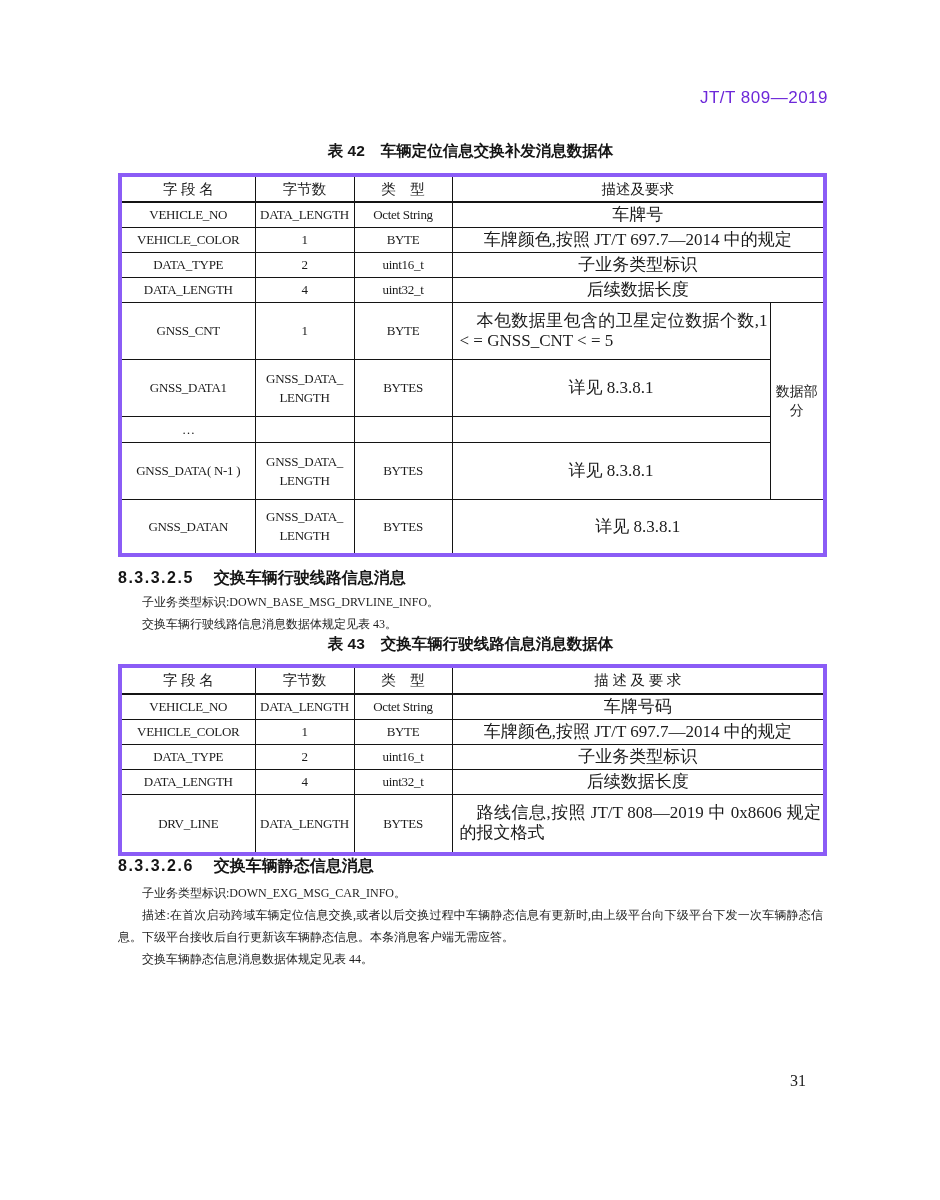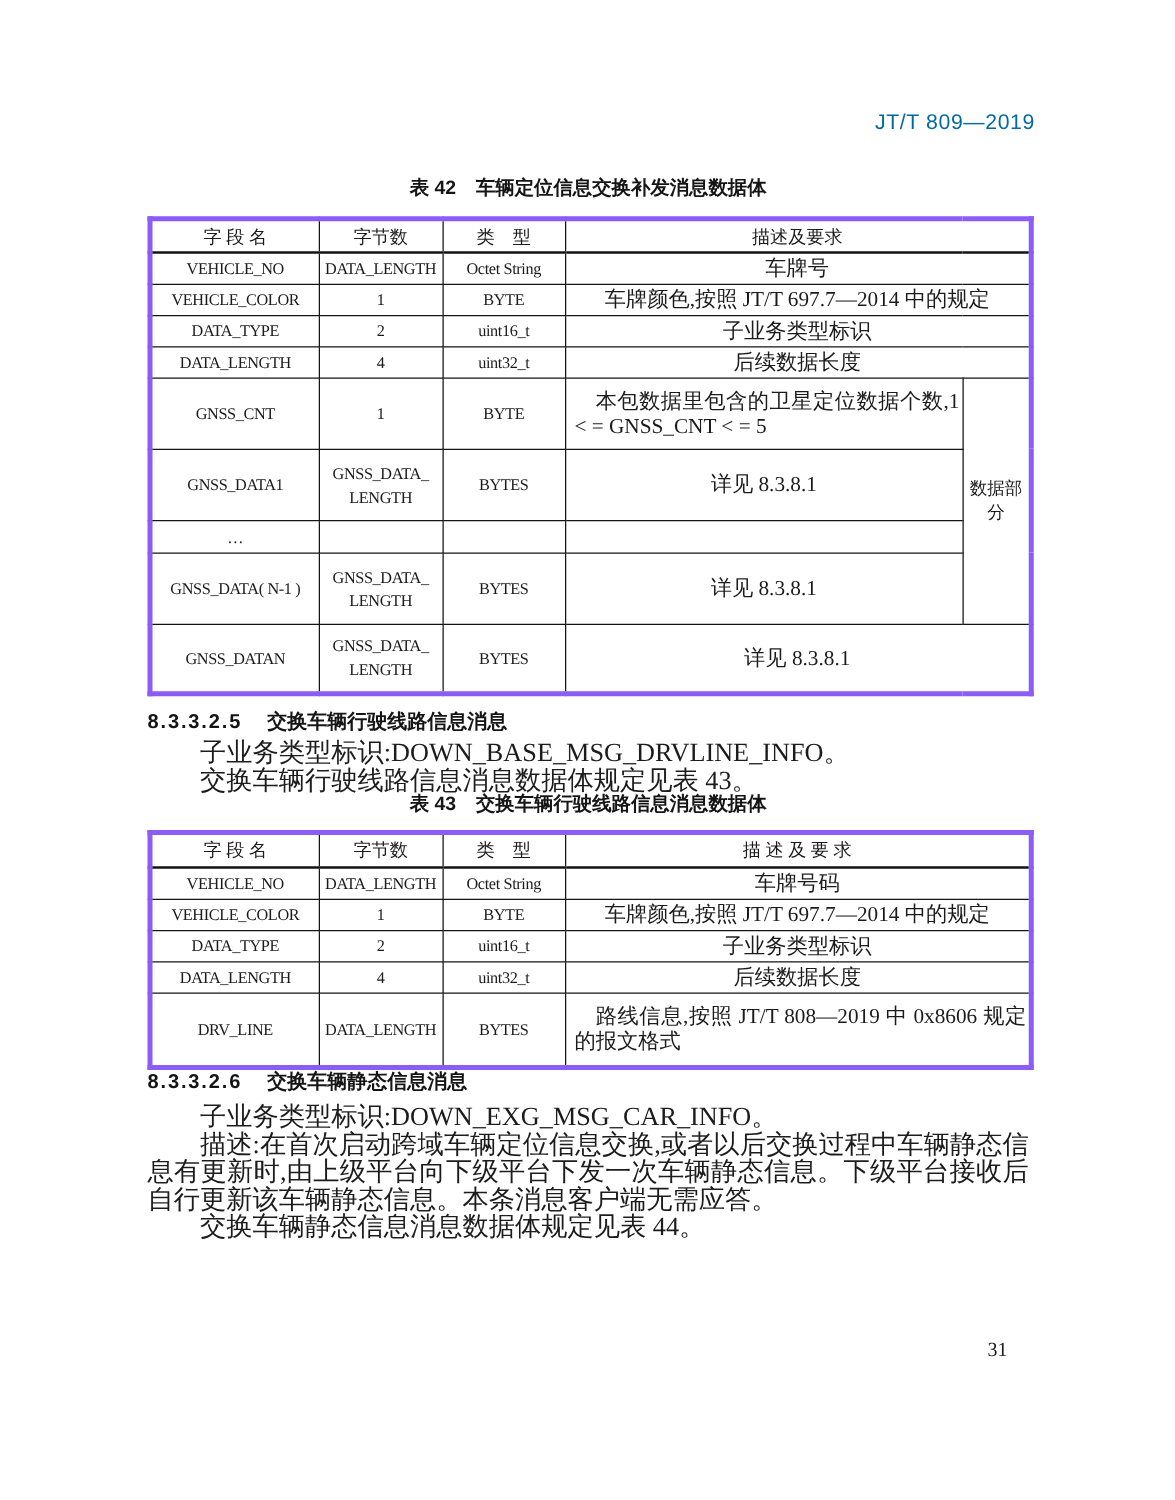--- a/index.html
+++ b/index.html
@@ -8,21 +8,21 @@
     width:940px;height:1200px;
     background:#ffffff;
     color:#1a1a1a;
     font-family:"Liberation Serif","DejaVu Serif",serif;
     overflow:hidden;
   }
   .content{position:absolute;left:118px;top:0;width:705px;}
   .running-header{
     position:absolute;top:88px;right:112px;
     font-family:"Liberation Sans","DejaVu Sans",sans-serif;
-    font-size:17px;letter-spacing:0.5px;color:#0369a1;
+    font-size:17px;letter-spacing:0.5px;color:#6d28d9;
   }
   .caption{
     text-align:center;
     font-family:"Liberation Sans","DejaVu Sans",sans-serif;
     font-weight:bold;font-size:15.5px;line-height:18px;color:#151515;
   }
   .caption .cap-label{margin-right:16px;}
   .caption-42{margin-top:142px;}
   .caption-43{margin-top:0;}
   table.spec{
@@ -55,21 +55,21 @@
   tr.h28{height:28px}tr.h27{height:27px}tr.h25{height:25px}
   tr.h26{height:26px}tr.h57{height:57px}tr.h56{height:56px}tr.h60{height:60px}
   .clause{
     font-family:"Liberation Sans","DejaVu Sans",sans-serif;
     font-weight:bold;font-size:16px;line-height:20px;color:#151515;
   }
   .clause .clause-number{letter-spacing:1.5px;margin-right:20px;font-weight:bold;}
   .clause-1{margin-top:11px;}
   .clause-2{}
   p.body{
-    margin:0;font-size:21px;line-height:22px;
+    margin:0;font-size:12px;line-height:22px;
     text-align:justify;text-indent:2em;color:#1c1c1c;
   }
   p.mt3{margin-top:3px;} p.mt6{margin-top:6px;}
   .page-number{
     position:absolute;top:1072px;right:134px;
     font-size:16px;color:#1c1c1c;
   }
 </style>
 </head>
 <body>

